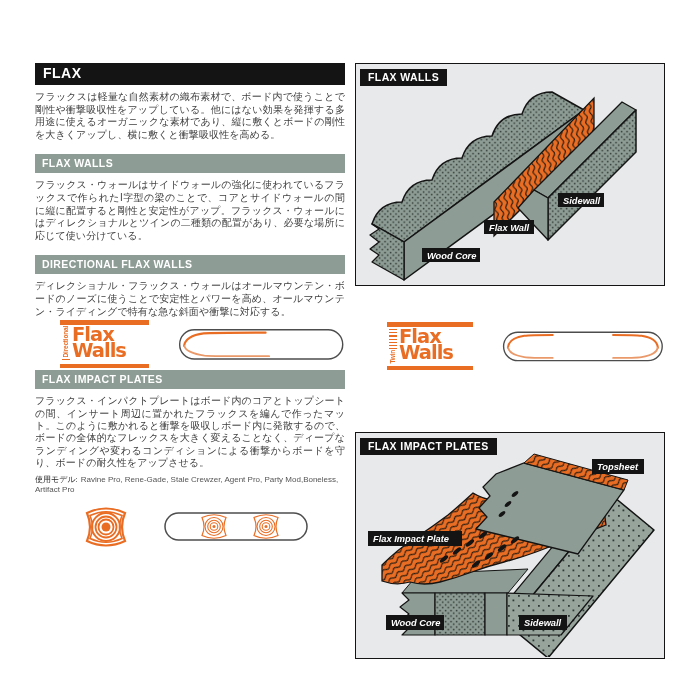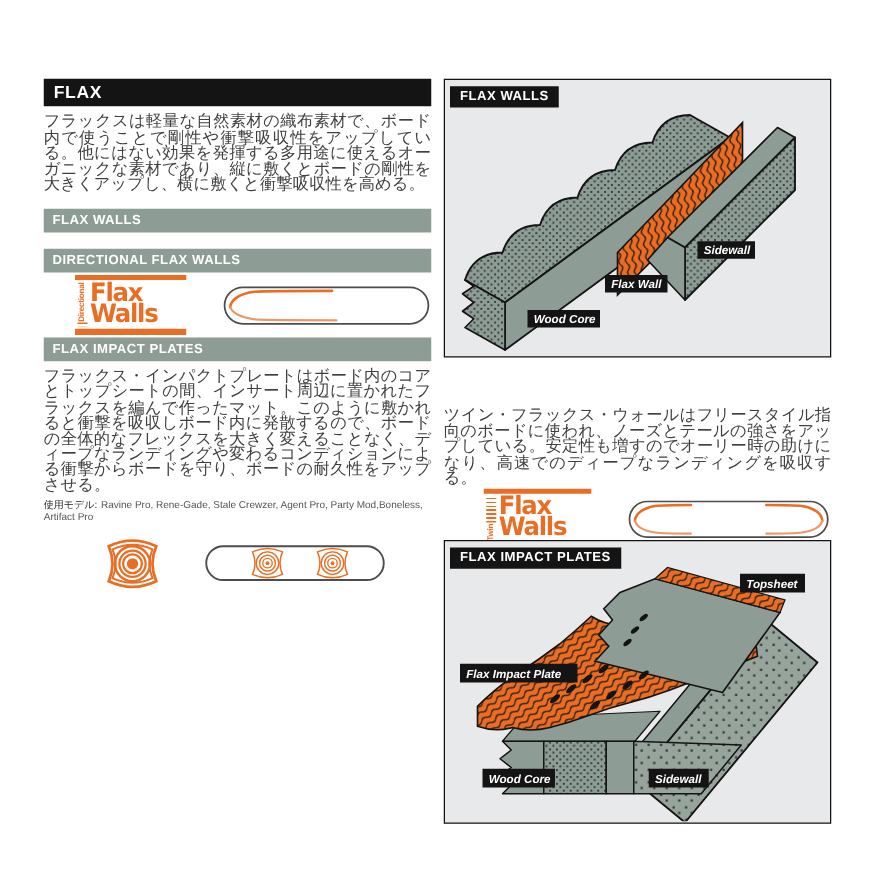--- a/index.html
+++ b/index.html
@@ -5,21 +5,21 @@
   html,body{margin:0;padding:0;}
   body{
     width:700px;height:700px;position:relative;background:#ffffff;overflow:hidden;
     font-family:"Liberation Sans","DejaVu Sans",sans-serif;color:#3d3d3d;
     -webkit-font-smoothing:antialiased;
   }
   .col-left{position:absolute;left:35px;top:63px;width:310px;}
   .title-bar{background:#141414;color:#fff;font-weight:bold;font-size:14px;
     padding:3px 8px 4px;letter-spacing:.5px;box-sizing:border-box;height:22px;line-height:15px;}
   .subtitle{margin-top:10px;font-size:12.5px;font-weight:bold;color:#1c1c1c;letter-spacing:.5px;}
-  .para{margin-top:6px;font-size:13px;line-height:12.6px;text-align:justify;color:#3f3f3f;letter-spacing:.1px;}
+  .para{margin-top:6px;font-size:10px;line-height:12.6px;text-align:justify;color:#3f3f3f;letter-spacing:.1px;}
   .sec-bar{margin-top:13px;background:#8d9c94;color:#fff;font-weight:bold;font-size:10.5px;
     padding:3px 7px 4px;letter-spacing:.4px;box-sizing:border-box;height:19px;line-height:12px;}
   .sec-bar.tight{}
   .sec-bar.tight2{margin-top:2px;}
   .models{margin-top:5px;font-size:8.6px;line-height:13px;color:#555;}
   .models .lbl{font-weight:bold;color:#1e1e1e;margin-right:3px;}
   .models-inline{margin-top:4px;font-size:8px;color:#555;}
   .models-inline .lbl{font-weight:normal;color:#1e1e1e;margin-right:3px;}
 
   
@@ -49,22 +49,24 @@
 </style>
 </head>
 <body>
 
 <div class="col-left">
 
   <div class="title-bar">FLAX</div>
   <div class="para">フラックスは軽量な自然素材の織布素材で、ボード内で使うことで剛性や衝撃吸収性をアップしている。他にはない効果を発揮する多用途に使えるオーガニックな素材であり、縦に敷くとボードの剛性を大きくアップし、横に敷くと衝撃吸収性を高める。</div>
 
   <div class="sec-bar">FLAX WALLS</div>
+  <div class="para">フラックス・ウォールはサイドウォールの強化に使われているフラックスで作られたI字型の梁のことで、コアとサイドウォールの間に縦に配置すると剛性と安定性がアップ。フラックス・ウォールにはディレクショナルとツインの二種類の配置があり、必要な場所に応じて使い分けている。</div>
 
   <div class="sec-bar tight">DIRECTIONAL FLAX WALLS</div>
+  <div class="para">ディレクショナル・フラックス・ウォールはオールマウンテン・ボードのノーズに使うことで安定性とパワーを高め、オールマウンテン・ライディングで特有な急な斜面や衝撃に対応する。</div>
 
   <div class="logo-row">
     <div class="fw-logo">
       <div class="fw-bar"></div>
       <div class="fw-mid">
         <div class="fw-side">
           <div class="fw-vert">Directional</div>
           <div class="fw-ladder"></div>
         </div>
         <div class="fw-words">
@@ -154,21 +156,20 @@
       <text class="dlabel" x="71" y="194.5">Wood Core</text>
       <rect x="128" y="156" width="50" height="14" fill="#141414"></rect>
       <text class="dlabel" x="133" y="166.5">Flax Wall</text>
       <rect x="202" y="129" width="46" height="14" fill="#141414"></rect>
       <text class="dlabel" x="207" y="139.5">Sidewall</text>
     </g>
   </svg>
 </div>
 
 <div class="col-right-sec">
-  <div class="para">ツイン・フラックス・ウォールはフリースタイル指向のボードに使われ、ノーズとテールの強さをアップしている。安定性も増すのでオーリー時の助けになり、高速でのディープなランディングを吸収する。</div>
   <div class="logo-row" style="margin-left:32px;">
     <div class="fw-logo">
       <div class="fw-bar"></div>
       <div class="fw-mid">
         <div class="fw-side">
           <div class="fw-ladder"></div>
           <div class="fw-vert">Twin</div>
         </div>
         <div class="fw-words">
           <div>Flax</div>

